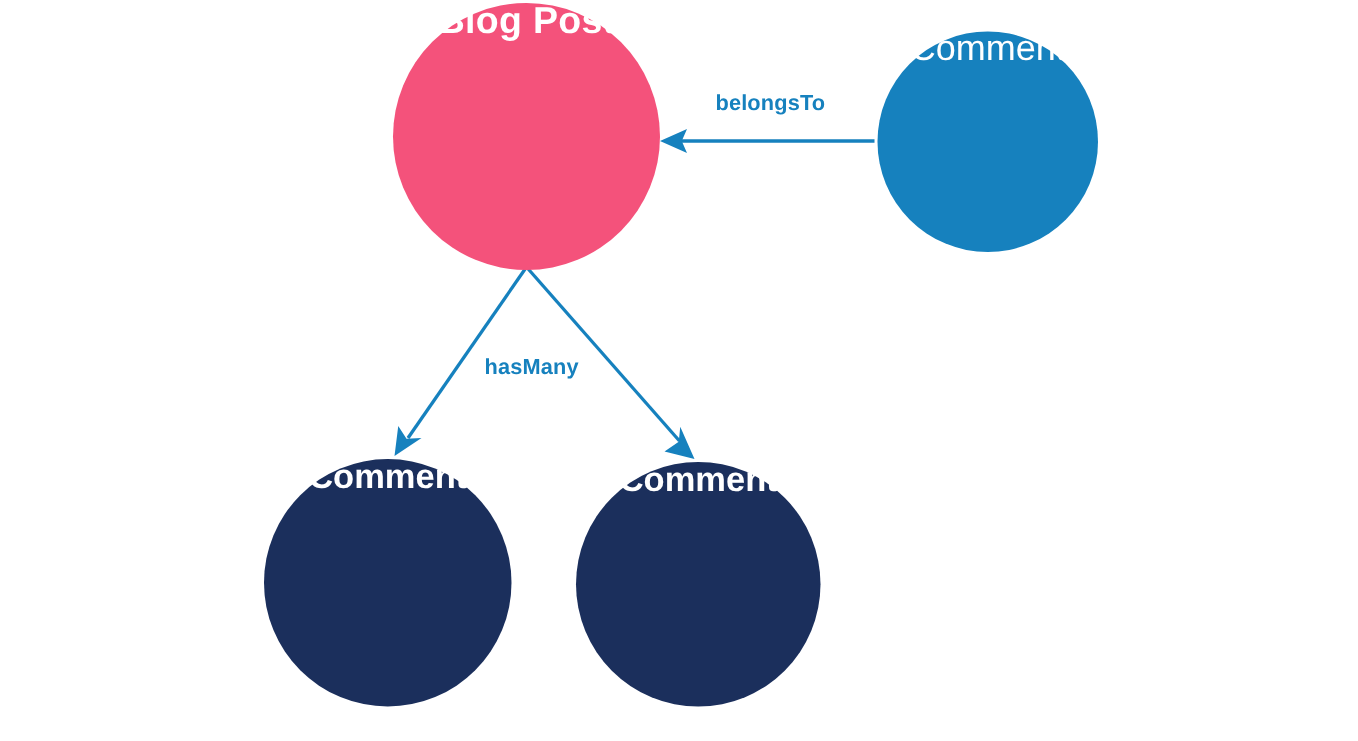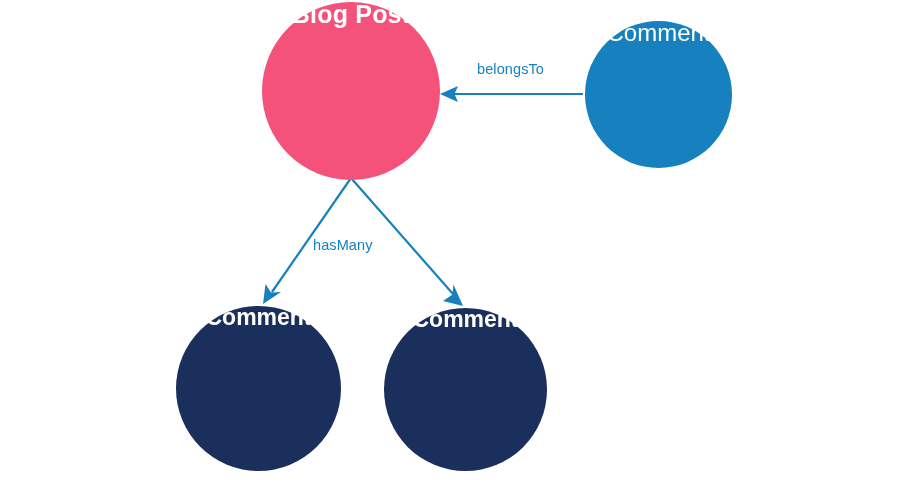--- a/index.html
+++ b/index.html
@@ -77,31 +77,31 @@
     background: #1b2f5c;
   }
   .node-comment .node-label {
     font-size: 23px;
     font-weight: bold;
   }
   .edge-label {
     position: absolute;
     color: #1681be;
     font-size: 14.5px;
-    font-weight: normal;
+    font-weight: bold;
     white-space: nowrap;
     user-select: none;
     letter-spacing: 0.1px;
   }
   #edge-label-belongsto {
     left: 477px;
     top: 61px;
   }
   #edge-label-hasmany {
-    left: 313px;
+    left: 323px;
     top: 237px;
   }
 </style>
 </head>
 <body>
 
 <div id="diagram-canvas">
 
   <svg id="edge-layer" viewBox="0 0 905 494" width="905" height="494" xmlns="http://www.w3.org/2000/svg">
 

